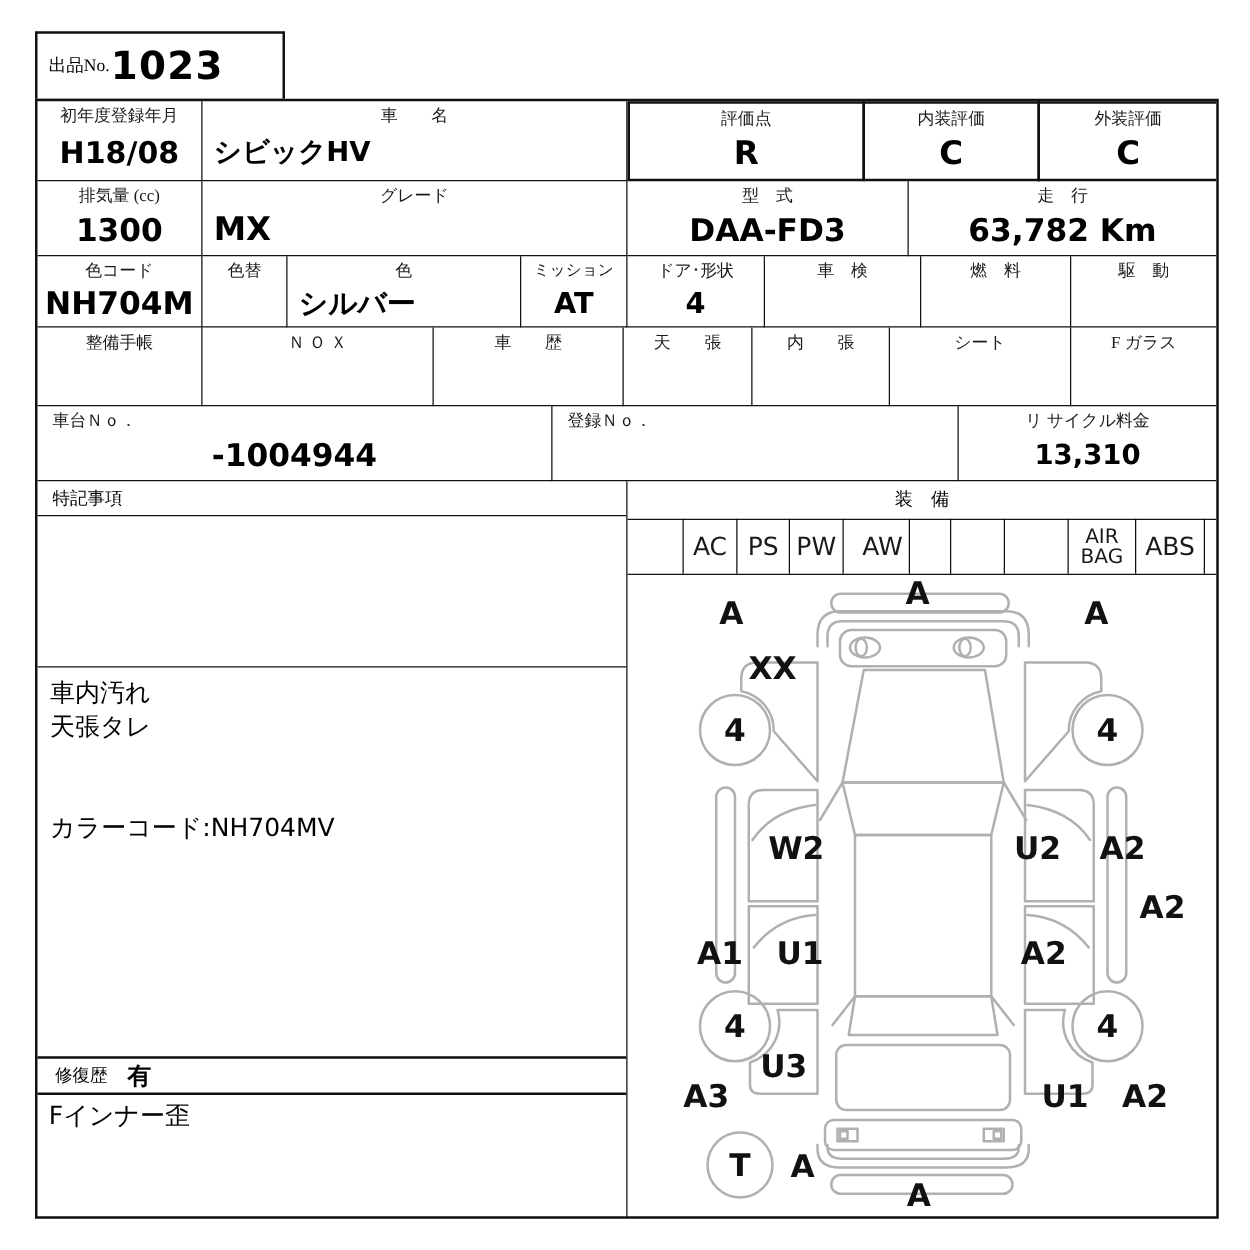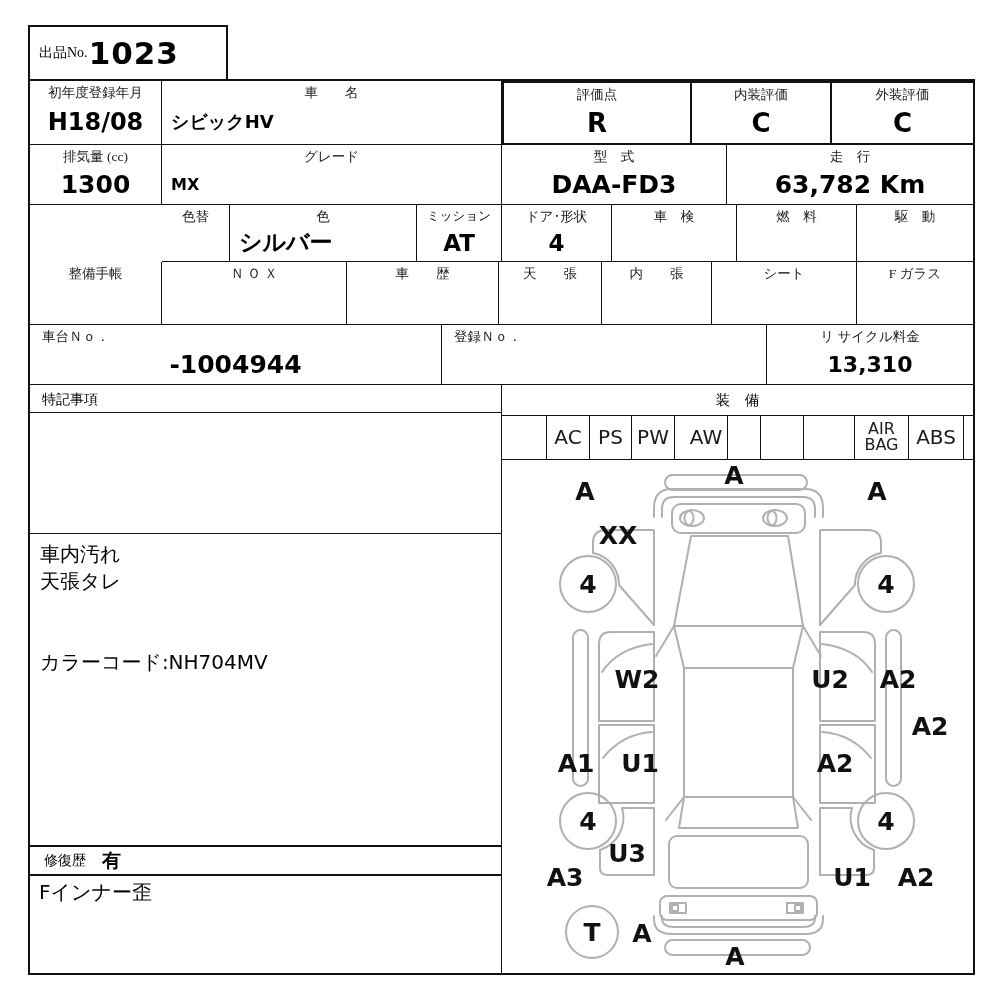--- a/index.html
+++ b/index.html
@@ -63,52 +63,56 @@
   </div>
 
   <div class="sheet">
 
     <div class="cell" style="left:0;top:0;width:132px;height:64px">
       <div class="lbl">初年度登録年月</div>
       <div class="val" style="font-size:24px">H18/08</div>
     </div>
     <div class="cell" style="left:132px;top:0;width:340px;height:64px">
       <div class="lbl">車　　名</div>
-      <div class="val left" style="font-size:18px">シビックHV</div>
+      <div class="val left" style="font-size:22px">シビックHV</div>
     </div>
     <div class="cell thick" style="left:472px;top:0;width:190px;height:64px">
       <div class="lbl">評価点</div>
       <div class="val" style="font-size:26px">R</div>
     </div>
     <div class="cell thick" style="left:660px;top:0;width:142px;height:64px">
       <div class="lbl">内装評価</div>
       <div class="val" style="font-size:26px">C</div>
     </div>
     <div class="cell thick noright" style="left:800px;top:0;width:143px;height:64px">
       <div class="lbl">外装評価</div>
       <div class="val" style="font-size:26px">C</div>
     </div>
 
     <div class="cell" style="left:0;top:64px;width:132px;height:60px">
       <div class="lbl">排気量 (cc)</div>
       <div class="val">1300</div>
     </div>
     <div class="cell" style="left:132px;top:64px;width:340px;height:60px">
       <div class="lbl">グレード</div>
-      <div class="val left" style="font-size:16px">MX</div>
+      <div class="val left" style="font-size:26px">MX</div>
     </div>
     <div class="cell" style="left:472px;top:64px;width:225px;height:60px">
       <div class="lbl">型　式</div>
       <div class="val">DAA-FD3</div>
     </div>
     <div class="cell noright" style="left:697px;top:64px;width:246px;height:60px">
       <div class="lbl">走　行</div>
       <div class="val">63,782 Km</div>
     </div>
 
+    <div class="cell" style="left:0;top:124px;width:132px;height:57px">
+      <div class="lbl">色コード</div>
+      <div class="val">NH704M</div>
+    </div>
     <div class="cell" style="left:132px;top:124px;width:68px;height:57px">
       <div class="lbl">色替</div>
       <div class="val"></div>
     </div>
     <div class="cell" style="left:200px;top:124px;width:187px;height:57px">
       <div class="lbl">色</div>
       <div class="val left" style="font-size:23px">シルバー</div>
     </div>
     <div class="cell" style="left:387px;top:124px;width:85px;height:57px">
       <div class="lbl" style="font-size:12.5px">ミッション</div>

